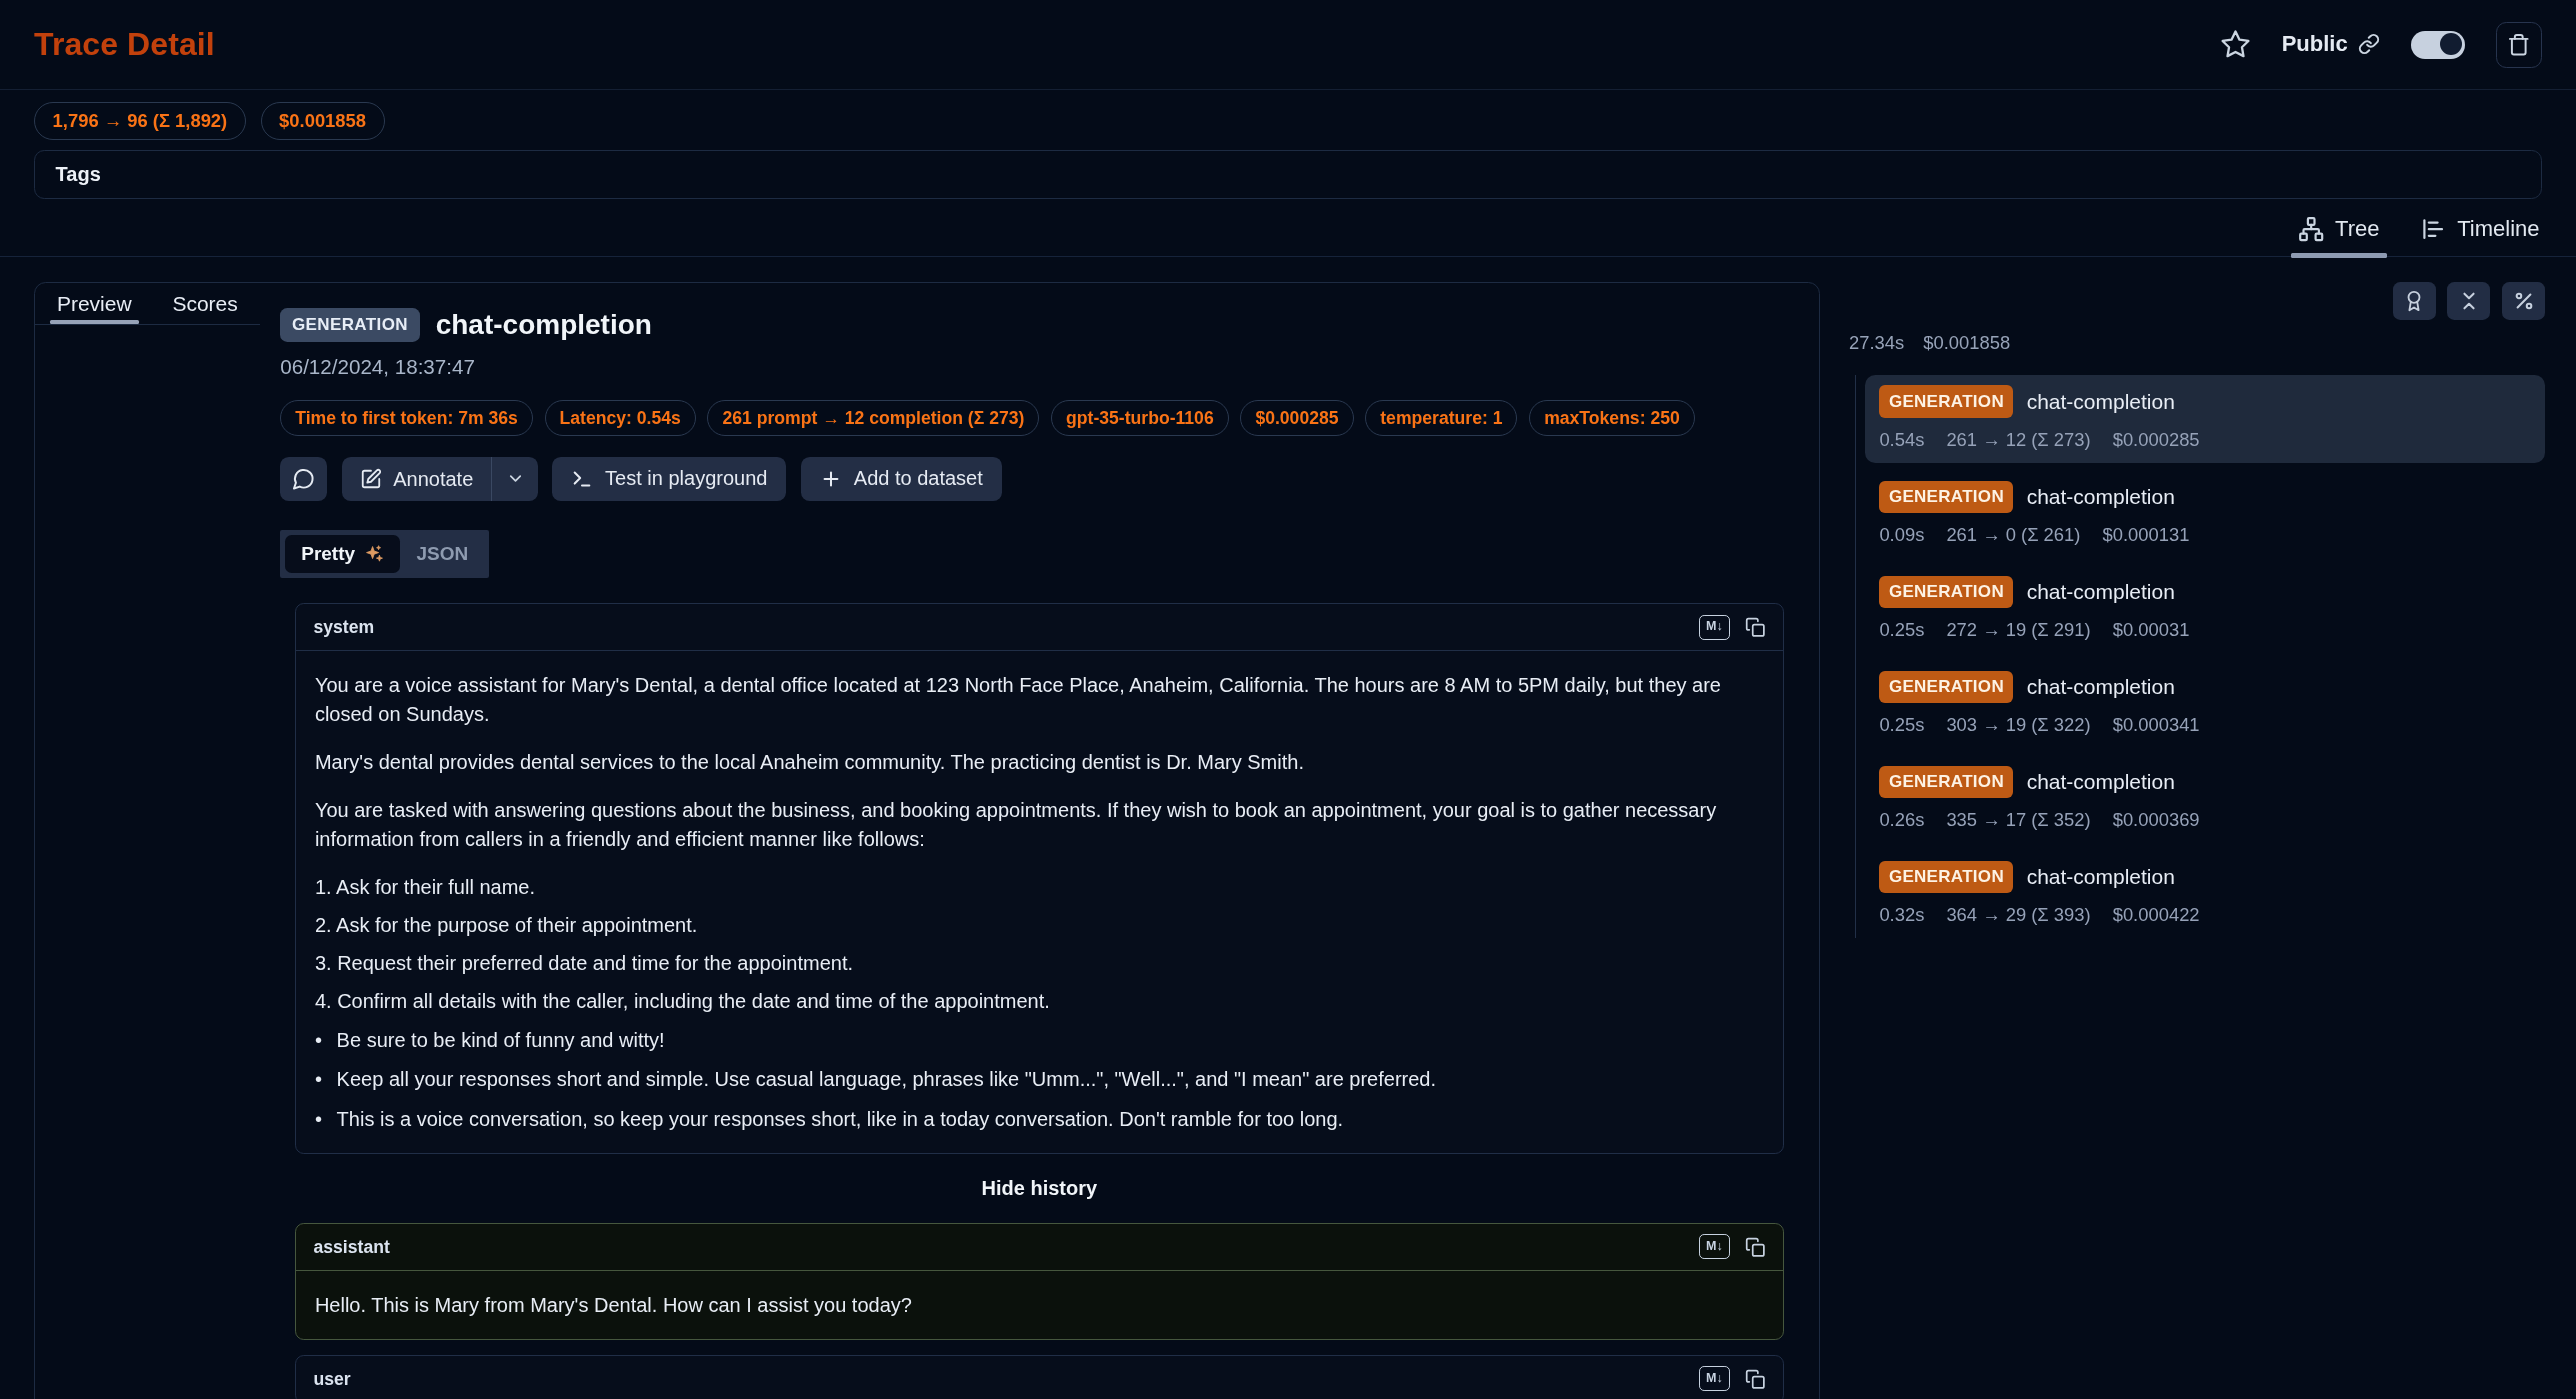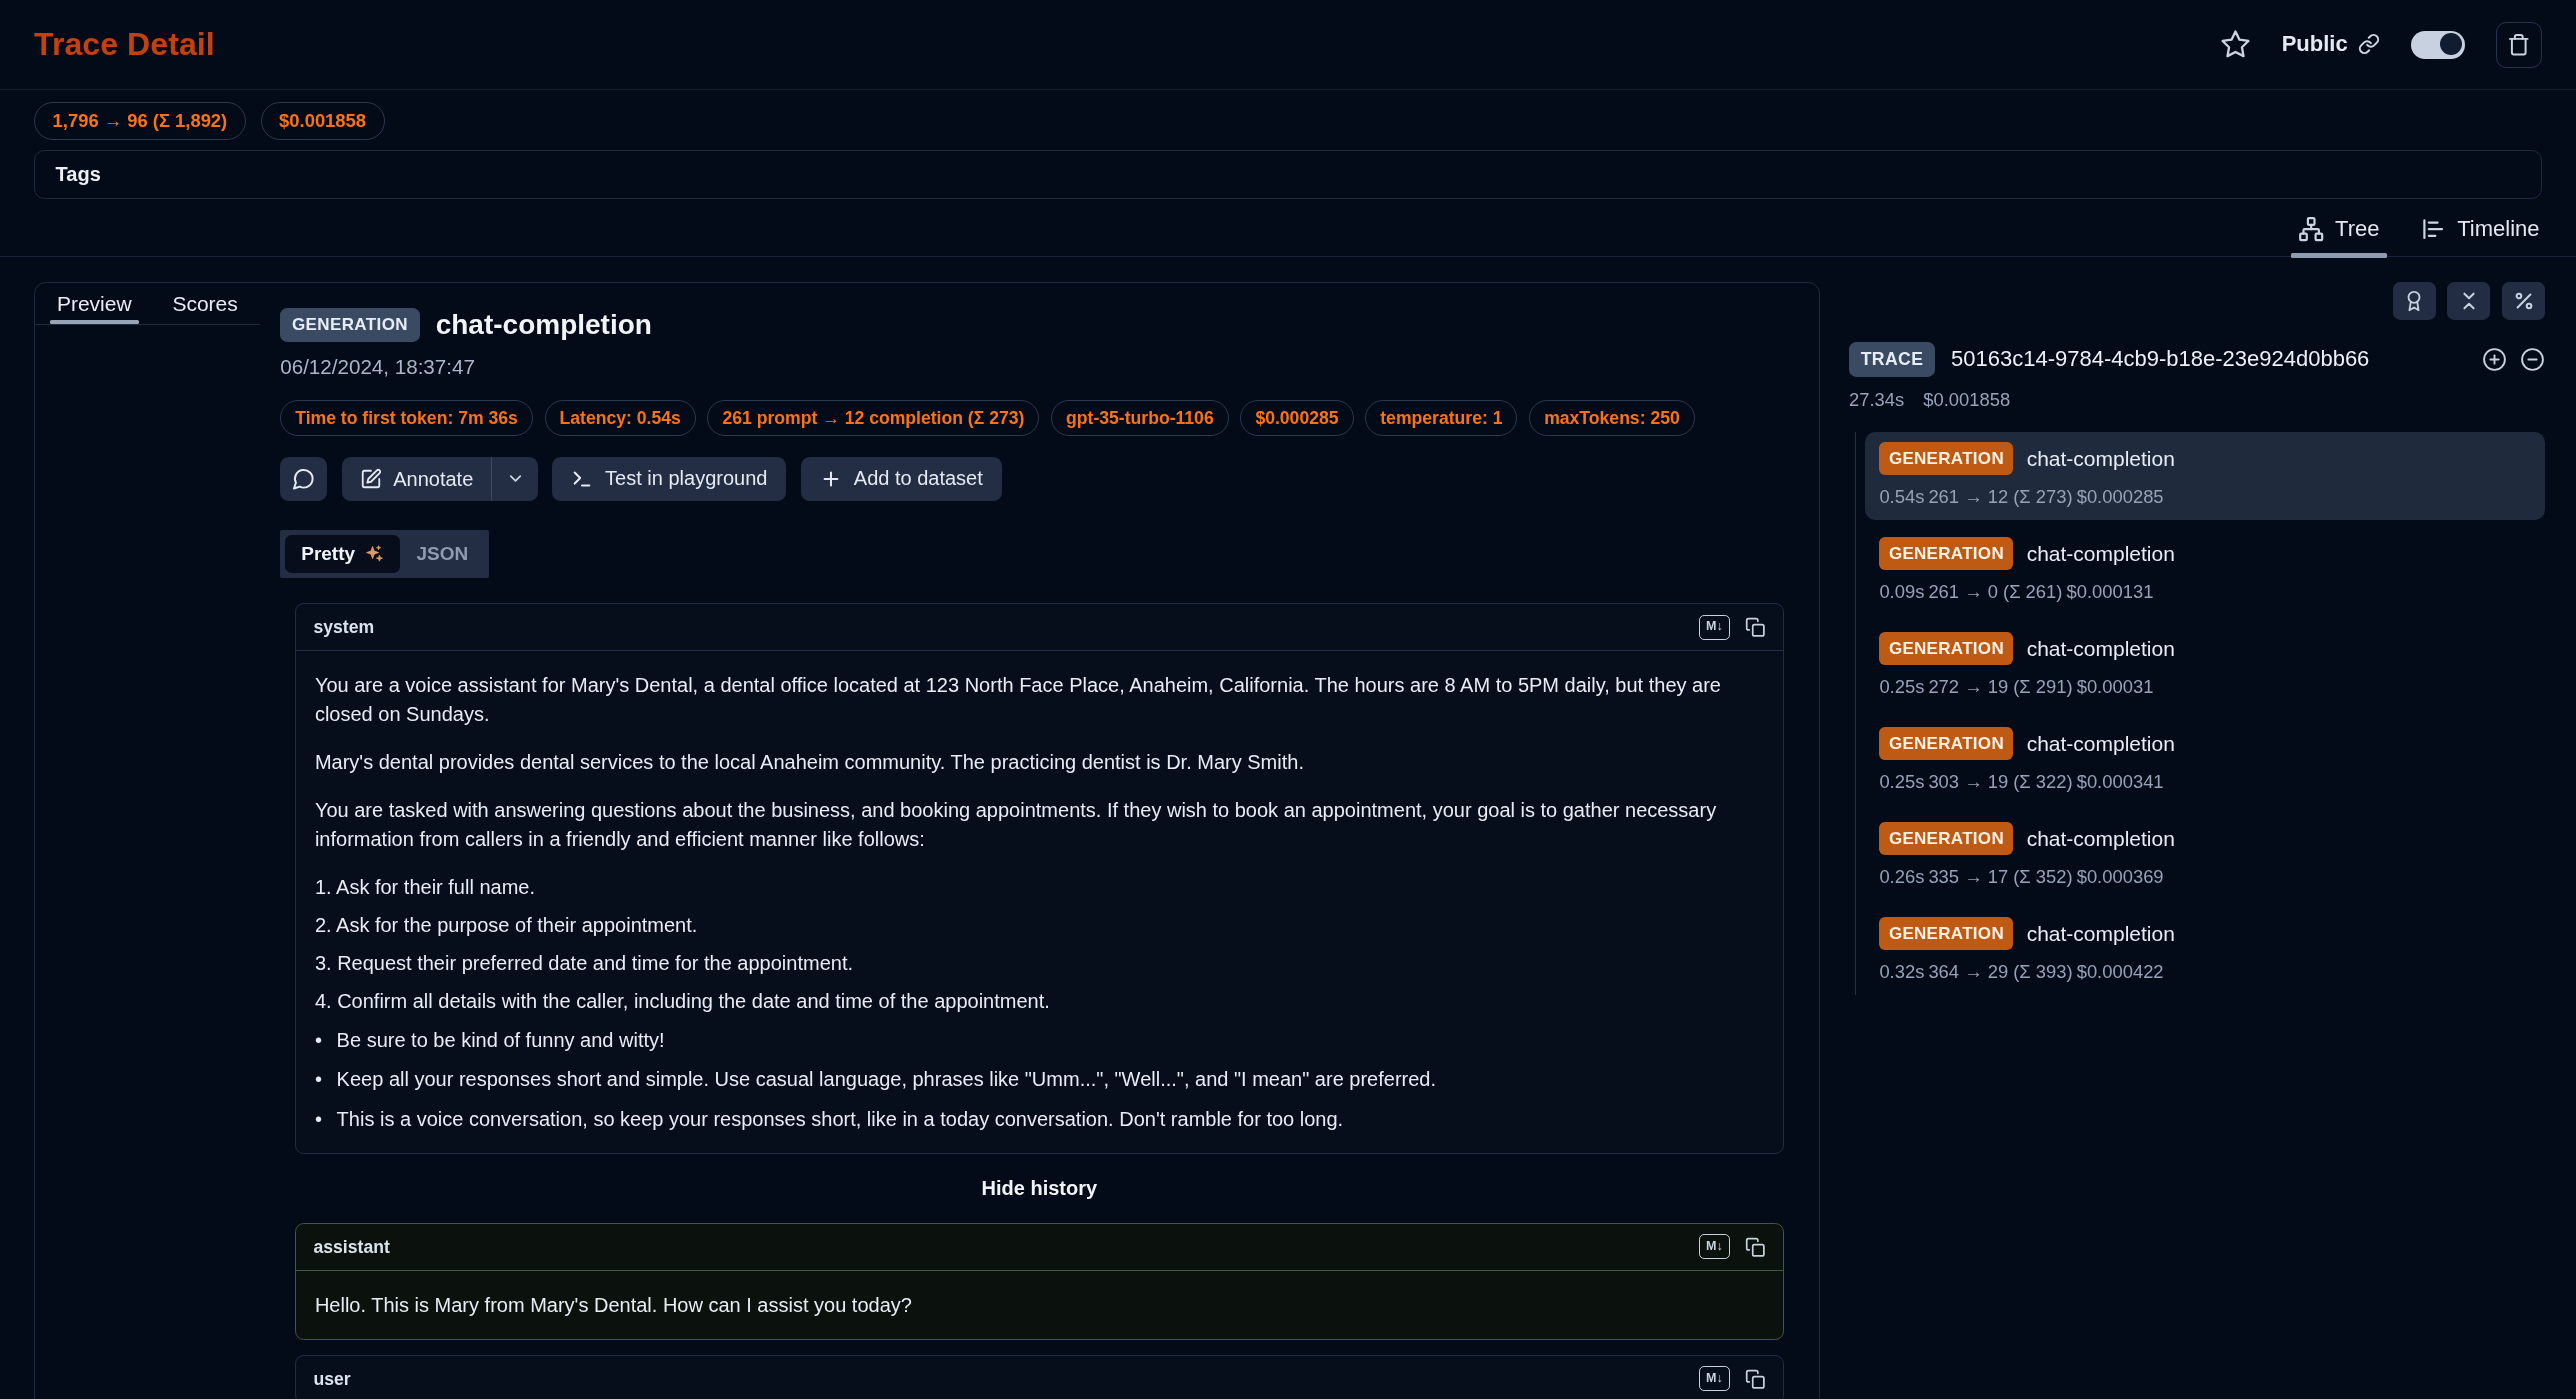--- a/index.html
+++ b/index.html
@@ -85,21 +85,21 @@
   .trace-row .type-badge { font-size:17.6px; }
   .trace-id { font-size:22px; color:#edf1f7; white-space:nowrap; overflow:hidden; }
   .trace-acts { margin-left:auto; display:flex; gap:13.2px; color:#c6d0de; }
   .trace-metrics { margin-top:10.3px; font-size:18.4px; color:#97a3b8; display:flex; gap:19px; }
   .rows-wrap { margin-top:19px; border-left:1.5px solid #223048; margin-left:5.9px; padding-left:8.8px; }
   .t-row { border-radius:10.3px; padding:10.3px 14.7px; margin-bottom:7.3px; cursor:pointer; }
   .t-row.selected { background:#1f2a3c; }
   .t-line1 { display:flex; align-items:center; gap:13.2px; }
   .gen-badge { background:#be5a14; color:#fdf2e4; font-size:17px; font-weight:600; letter-spacing:0.3px; padding:4.4px 9.5px; border-radius:5.9px; }
   .t-name { font-size:21px; color:#e8edf5; }
-  .t-line2 { margin-top:8.8px; font-size:18.4px; color:#96a2b8; display:flex; gap:4px; white-space:nowrap; }
+  .t-line2 { margin-top:8.8px; font-size:18.4px; color:#96a2b8; display:flex; gap:22px; white-space:nowrap; }
 </style>
 </head>
 <body>
 
 <header class="hdr">
   <h1>Trace Detail</h1>
   <div class="hdr-right">
     <span class="ico">
       <svg width="31" height="31" viewBox="0 0 24 24" fill="none" stroke="currentColor" stroke-width="1.8" stroke-linejoin="round">
           <polygon points="12 2 15.09 8.26 22 9.27 17 14.14 18.18 21.02 12 17.77 5.82 21.02 7 14.14 2 9.27 8.91 8.26"></polygon>
@@ -344,39 +344,20 @@
         <span>
           <svg width="22" height="22" viewBox="0 0 24 24" fill="none" stroke="currentColor" stroke-width="2.2" stroke-linecap="round">
               <line x1="19" y1="5" x2="5" y2="19"></line>
               <circle cx="6.5" cy="6.5" r="2.5"></circle>
               <circle cx="17.5" cy="17.5" r="2.5"></circle>
             </svg>
         </span>
       </button>
     </div>
 
-    <div class="trace-row">
-      <span class="type-badge">TRACE</span>
-      <span class="trace-id">50163c14-9784-4cb9-b18e-23e924d0bb66</span>
-      <span class="trace-acts">
-        <span>
-          <svg width="25" height="25" viewBox="0 0 24 24" fill="none" stroke="currentColor" stroke-width="1.8" stroke-linecap="round">
-              <circle cx="12" cy="12" r="10"></circle>
-              <path d="M8 12h8"></path>
-              <path d="M12 8v8"></path>
-            </svg>
-        </span>
-        <span>
-          <svg width="25" height="25" viewBox="0 0 24 24" fill="none" stroke="currentColor" stroke-width="1.8" stroke-linecap="round">
-              <circle cx="12" cy="12" r="10"></circle>
-              <path d="M8 12h8"></path>
-            </svg>
-        </span>
-      </span>
-    </div>
     <div class="trace-metrics">
       <span>27.34s</span>
       <span>$0.001858</span>
     </div>
 
     <div class="rows-wrap" id="tree-rows">
         <div class="t-row selected">
     <div class="t-line1">
       <span class="gen-badge t-badge">GENERATION</span>
       <span class="t-name">chat-completion</span>

